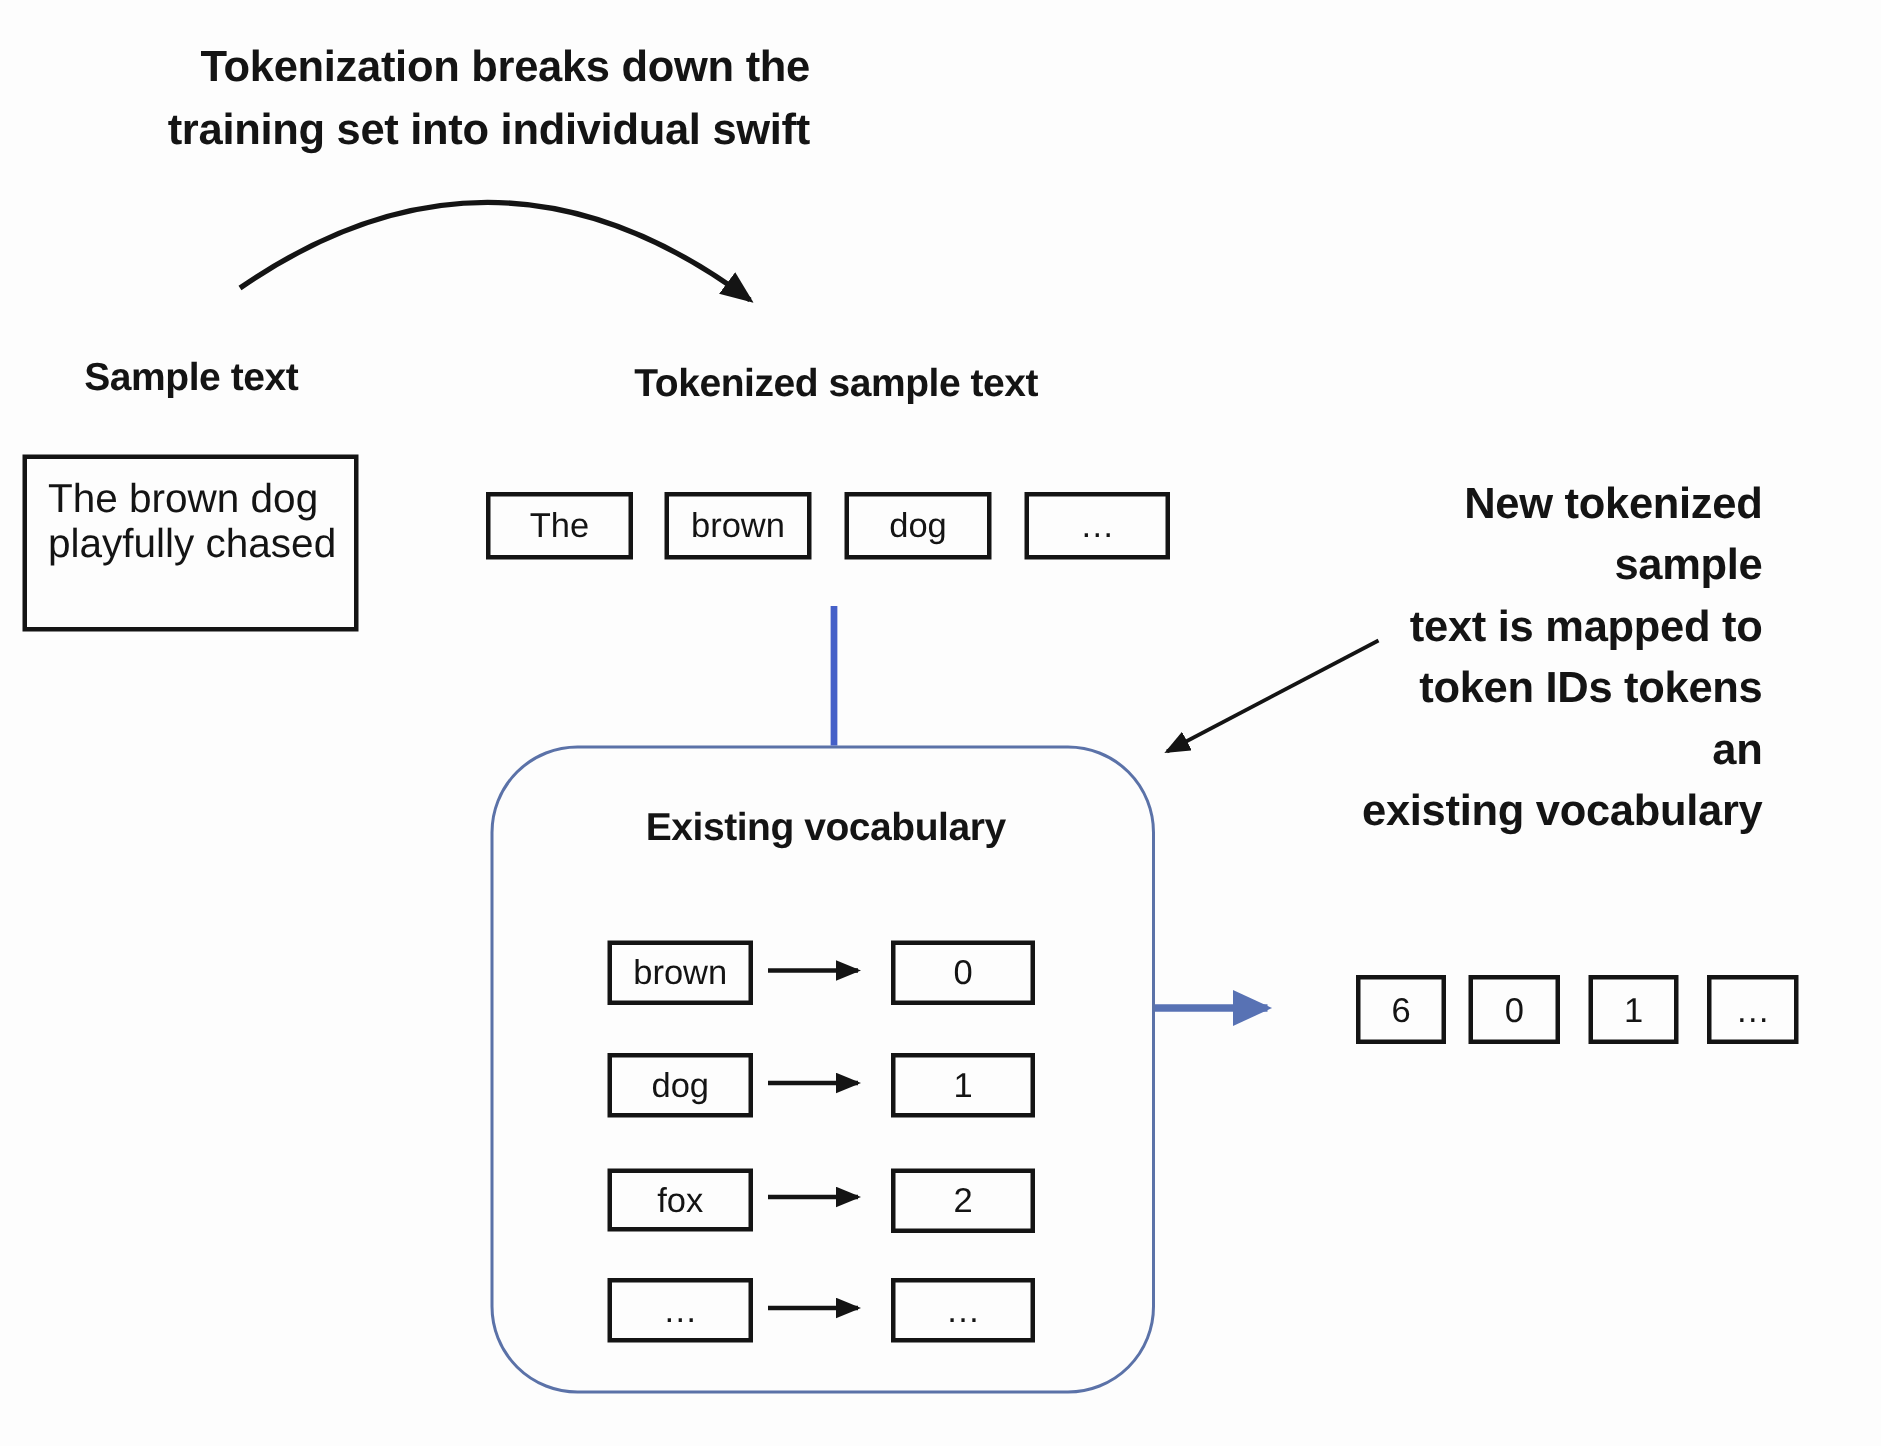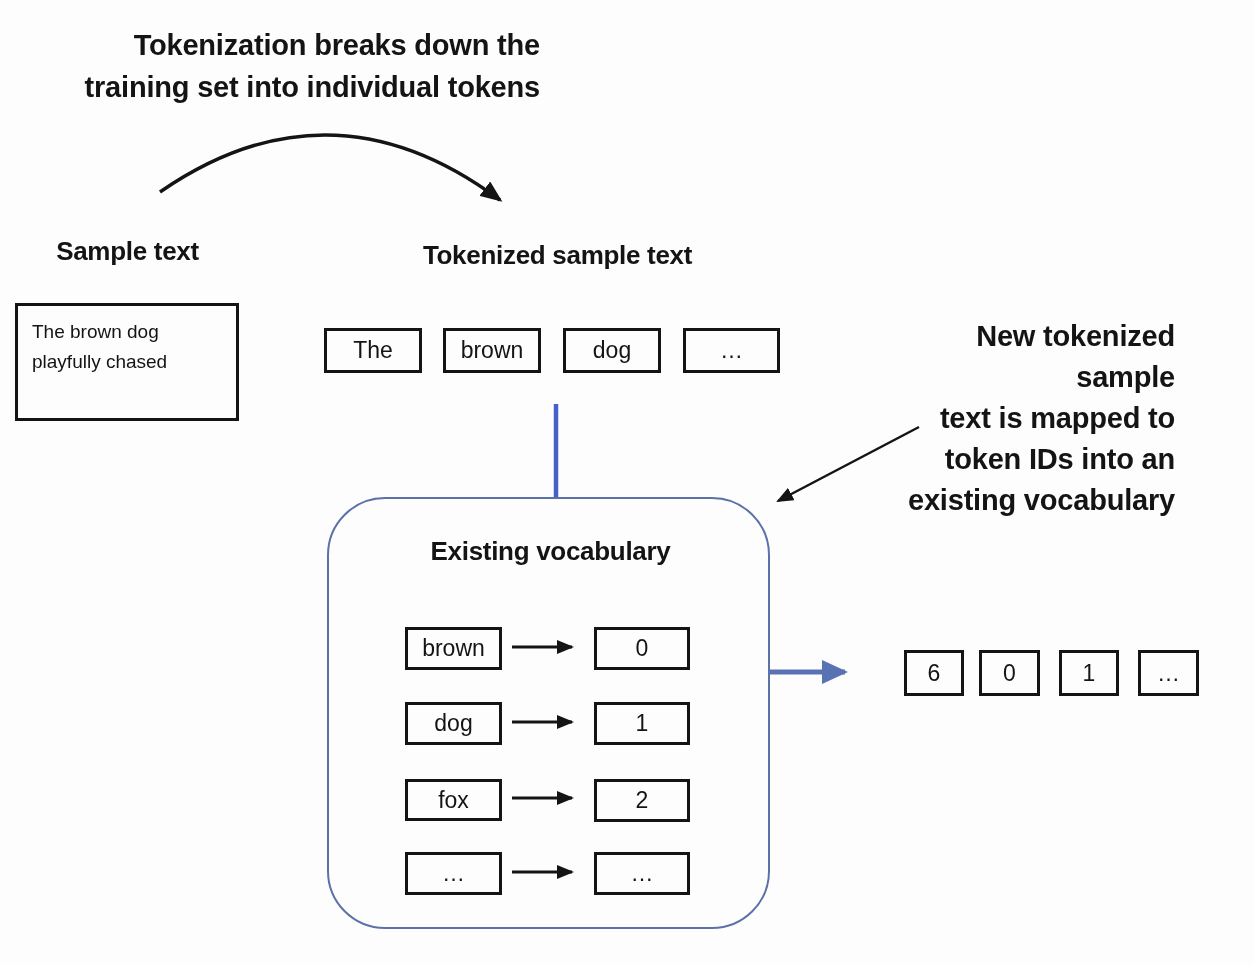--- a/index.html
+++ b/index.html
@@ -46,21 +46,21 @@
     font-size: 23px;
     color: var(--ink, #141414);
     box-sizing: border-box;
   }
 
   .sample-box {
     border: 3px solid var(--ink, #141414);
     background: #fdfdfd;
     box-sizing: border-box;
     padding: 11px 0 0 14px;
-    font-size: 19px;
+    font-size: 27px;
     line-height: 30px;
     color: var(--ink, #141414);
   }
 
   
   .vocab-frame {
     border: 2.5px solid var(--frame-blue, #5b72a8);
     border-radius: 58px;
     background: #fdfdfd;
     box-sizing: border-box;
@@ -78,41 +78,41 @@
   .stroke-arrow-blue { stroke: var(--arrow-blue, #5872b4); fill: none; }
   .fill-arrow-blue   { fill: var(--arrow-blue, #5872b4); }
 </style>
 </head>
 <body>
 
 <div class="canvas">
 
   <div class="abs caption" style="left:40px; top:24px; width:500px;">
     <div>Tokenization breaks down the</div>
-    <div>training set into individual tokens</div>
+    <div>training set into individual swift</div>
   </div>
 
   <div class="abs heading" style="left:10px; top:236px; width:235px;">Sample text</div>
 
   <div class="abs sample-box" style="left:15px; top:303px; width:224px; height:118px;">
     <div>The brown dog</div>
     <div>playfully chased</div>
   </div>
 
   <div class="abs heading" style="left:330px; top:240px; width:455px;">Tokenized sample text</div>
 
   <div class="abs token-box" style="left:324px; top:328px; width:98px; height:45px;">The</div>
   <div class="abs token-box" style="left:443px; top:328px; width:98px; height:45px;">brown</div>
   <div class="abs token-box" style="left:563px; top:328px; width:98px; height:45px;">dog</div>
   <div class="abs token-box" style="left:683px; top:328px; width:97px; height:45px;">…</div>
 
   <div class="abs caption" style="left:905px; top:316px; width:270px; line-height:41px;">
     <div>New tokenized sample</div>
     <div>text is mapped to</div>
-    <div>token IDs into an</div>
+    <div>token IDs tokens an</div>
     <div>existing vocabulary</div>
   </div>
 
   <div class="abs vocab-frame" style="left:327px; top:497px; width:443px; height:432px;">
     <div class="abs heading" style="left:0; top:37px; width:443px;">Existing vocabulary</div>
 
     <div class="abs token-box" style="left:76px; top:128px; width:97px; height:43px;">brown</div>
     <div class="abs token-box" style="left:265px; top:128px; width:96px; height:43px;">0</div>
 
     <div class="abs token-box" style="left:76px; top:203px; width:97px; height:43px;">dog</div>

